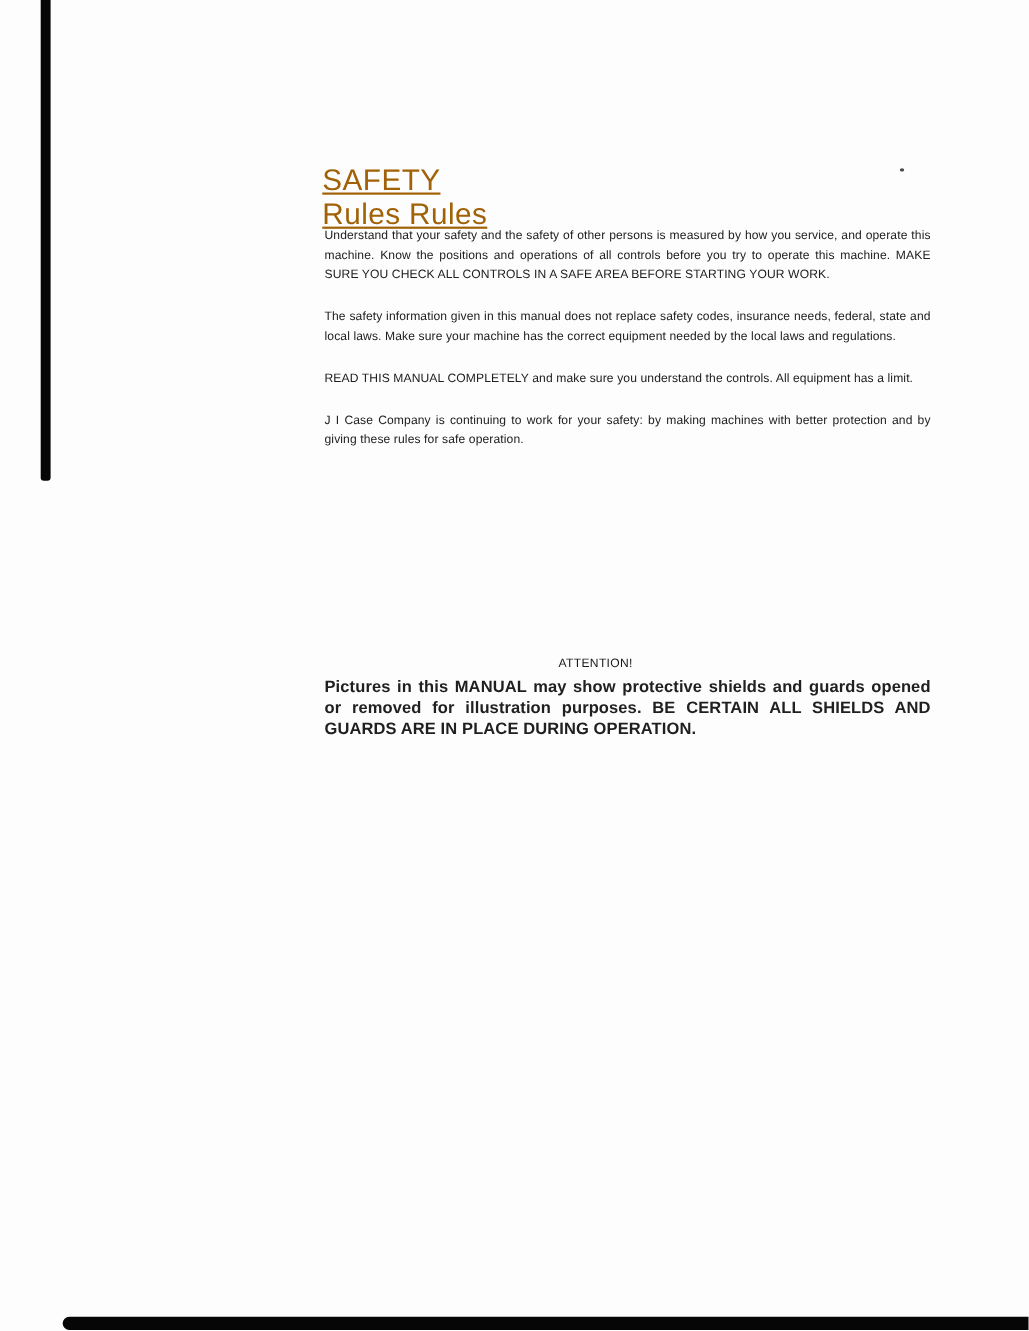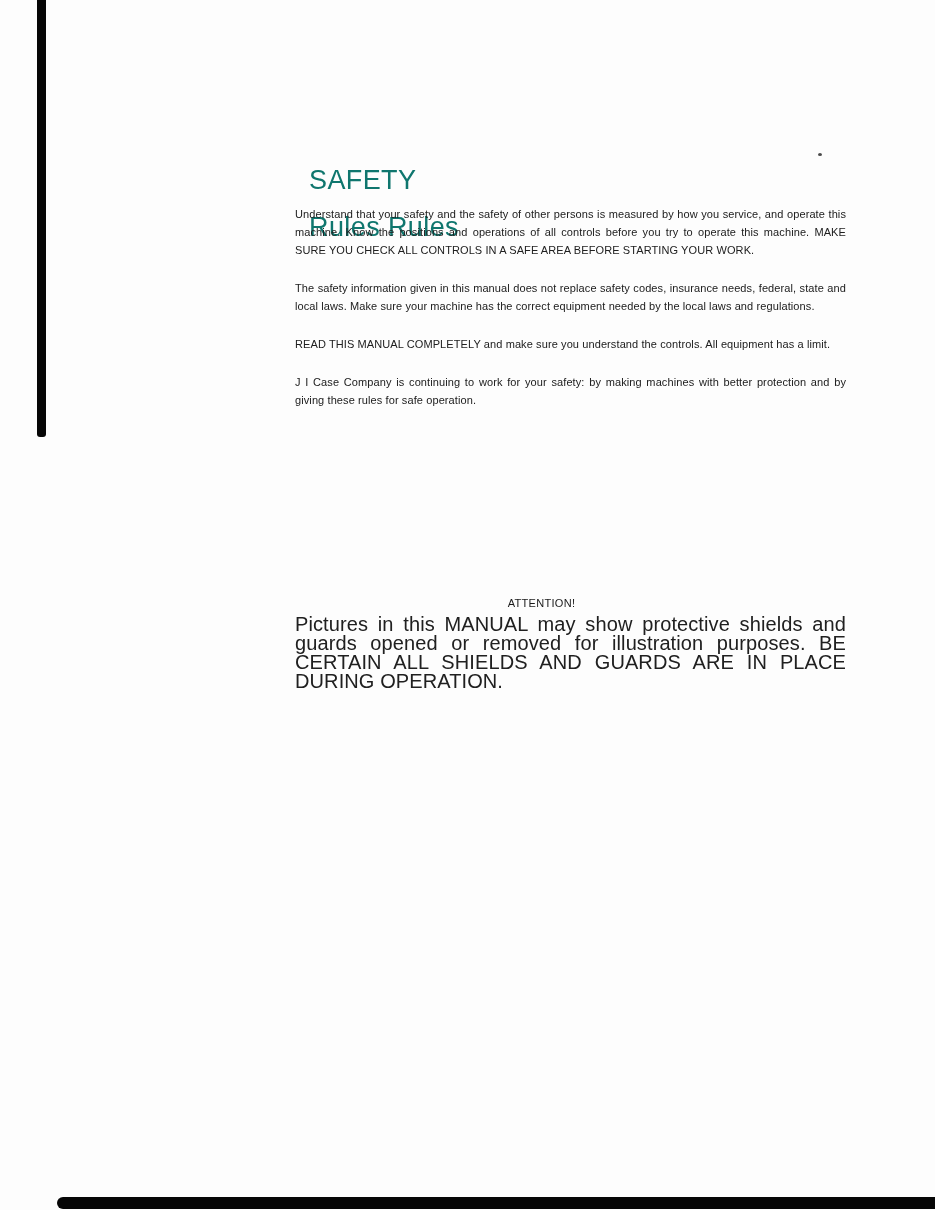--- a/index.html
+++ b/index.html
@@ -48,26 +48,27 @@
     border-radius: 50%;
   }
   
   .headings {
     position: absolute;
     left: 293px;
     top: 149px;
     width: 560px;
   }
   .headings h1, .headings h2 {
-    margin: 16px;
+    margin: 0;
     font-size: 27px;
     font-weight: 400;
     line-height: 31px;
     letter-spacing: 0.4px;
-    color: #0f766e;
+    color: #a16207;
+    text-decoration: underline;
   }
   
   .body-text {
     position: absolute;
     left: 295px;
     top: 205px;
     width: 551px;
   }
   .body-text p {
     margin: 0 0 20px 0;
@@ -88,25 +89,26 @@
     font-size: 11px;
     line-height: 18px;
     text-align: center;
     position: relative;
     left: -29px;
     letter-spacing: 0.3px;
     color: #1a1a1a;
   }
   .attention-body {
     margin: 3px 0 0 0;
-    font-size: 20px;
+    font-size: 15px;
     line-height: 19px;
     text-align: justify;
     letter-spacing: 0.1px;
     color: #202020;
+    font-weight: bold;
   }
   
   .page-number {
     position: absolute;
     left: 296px;
     top: 1032px;
     width: 551px;
     font-size: 15px;
     line-height: 18px;
     text-align: center;

